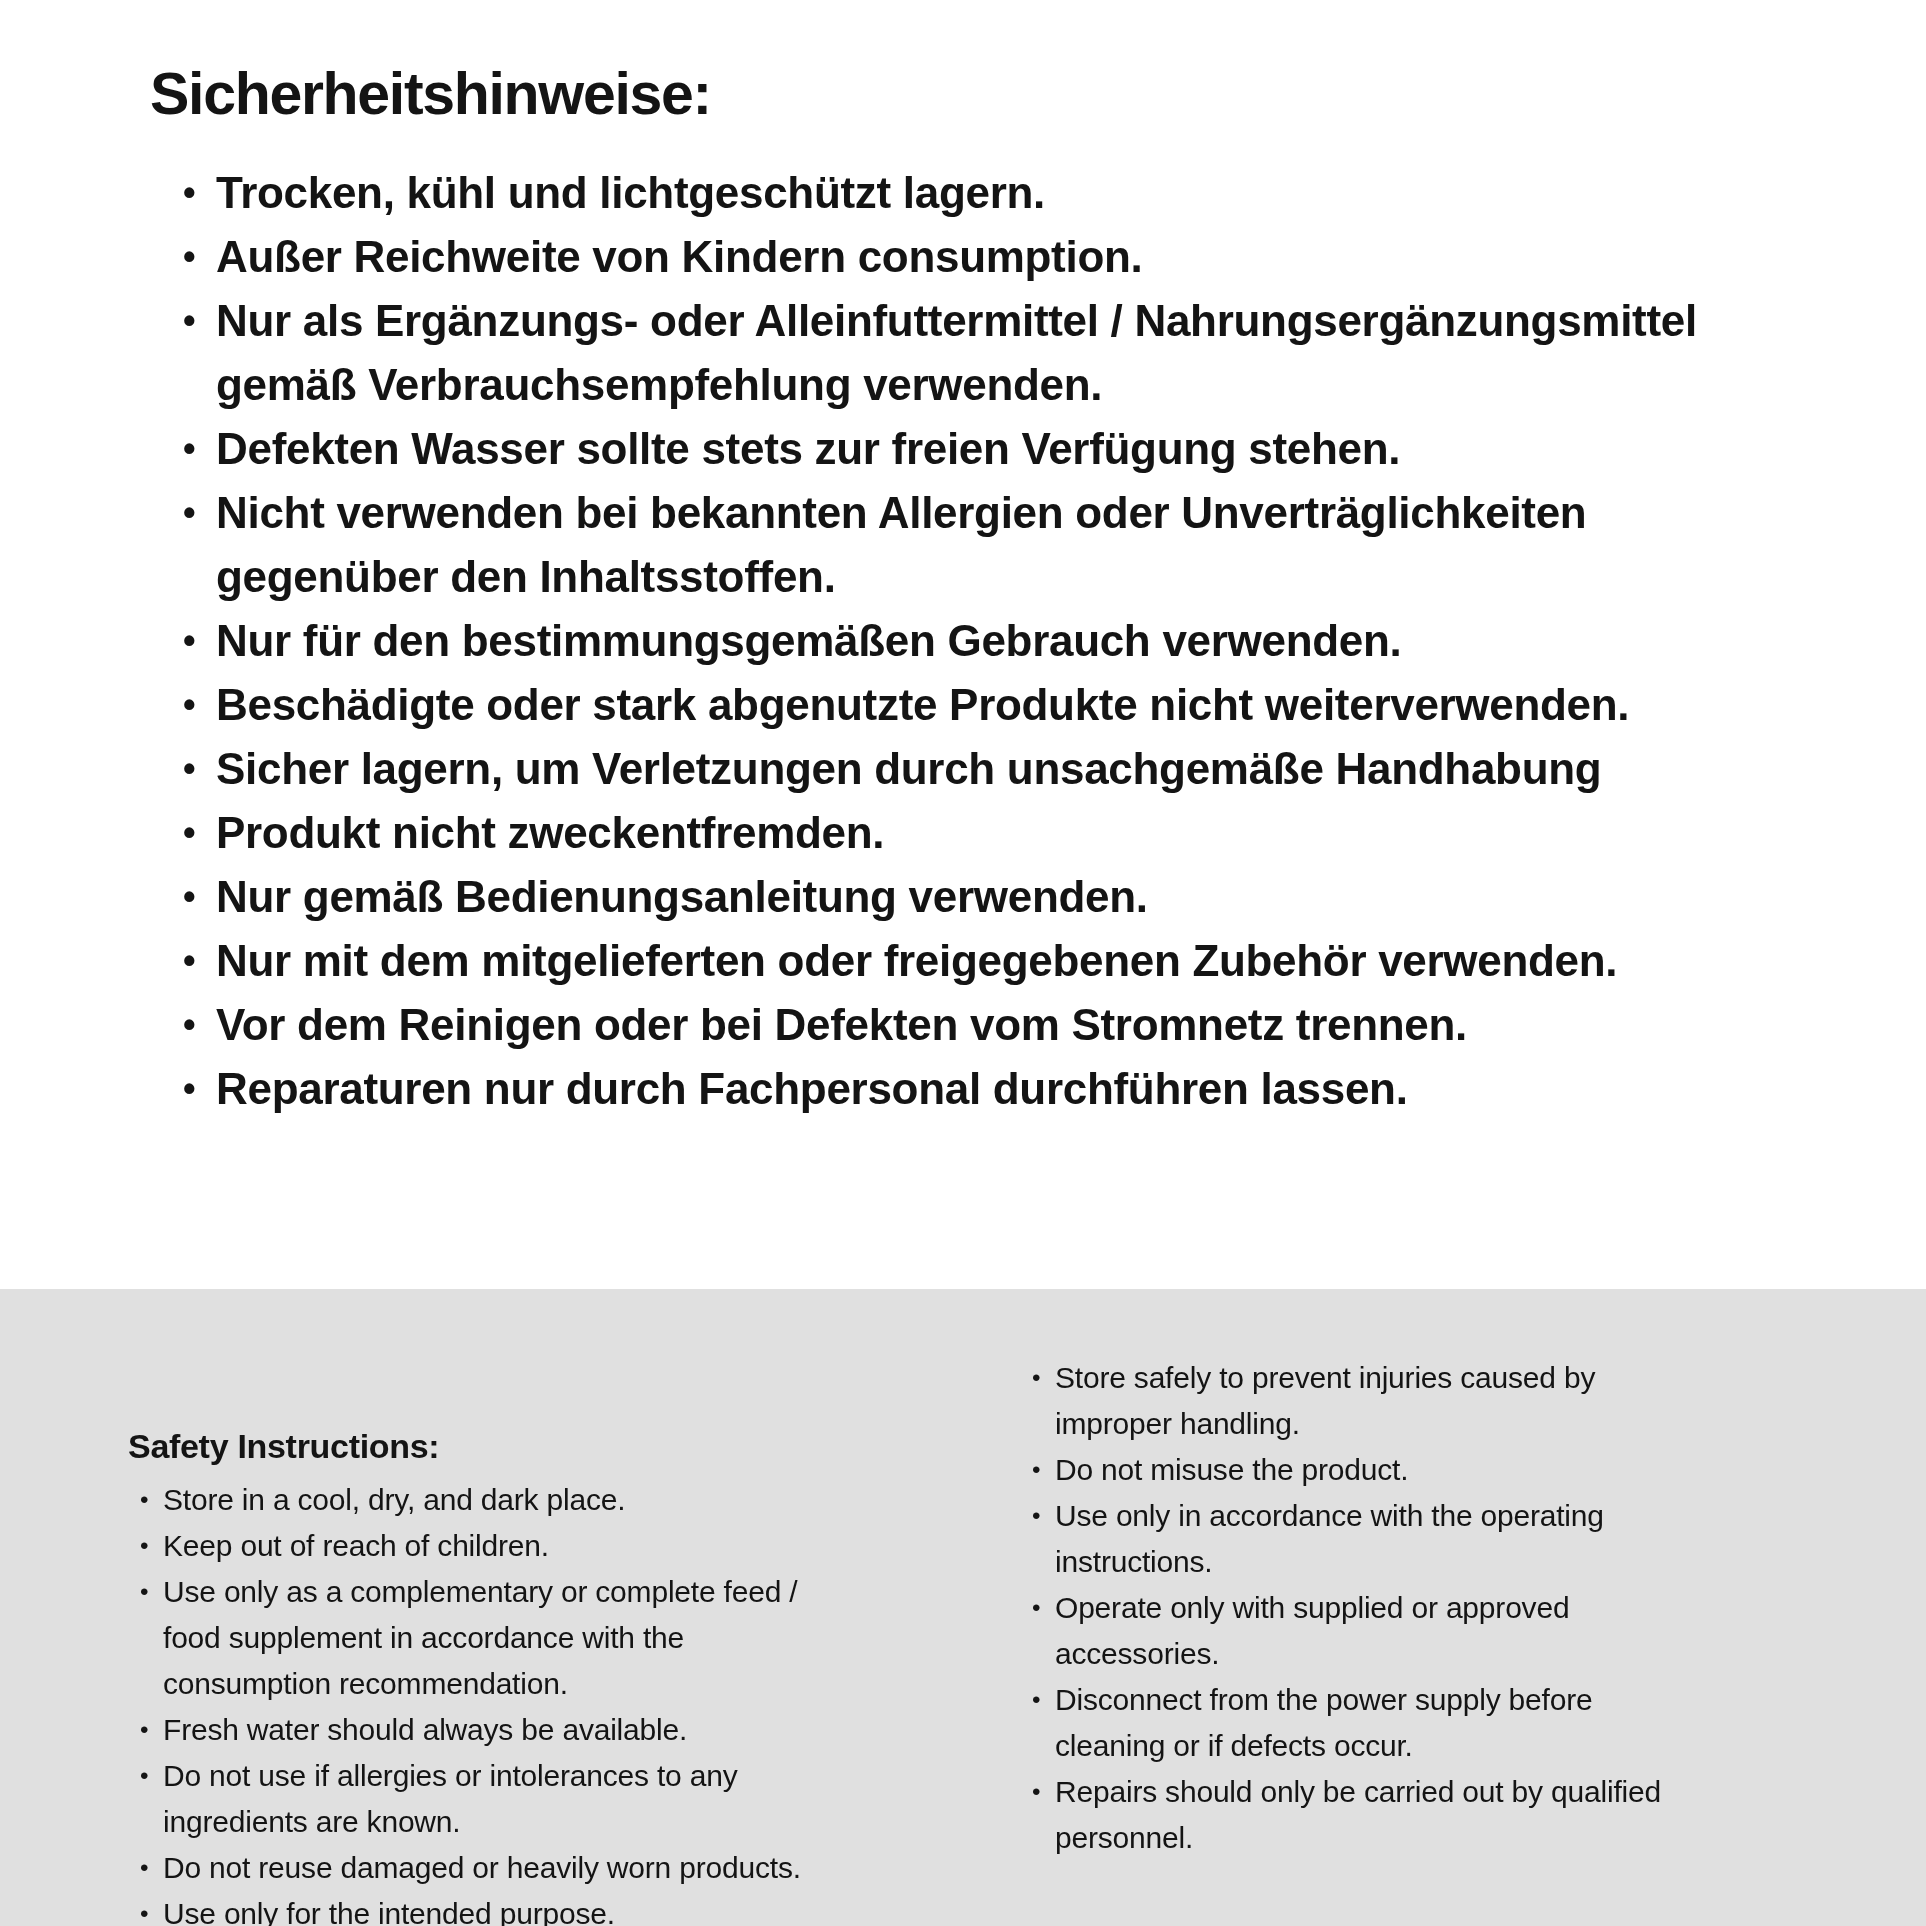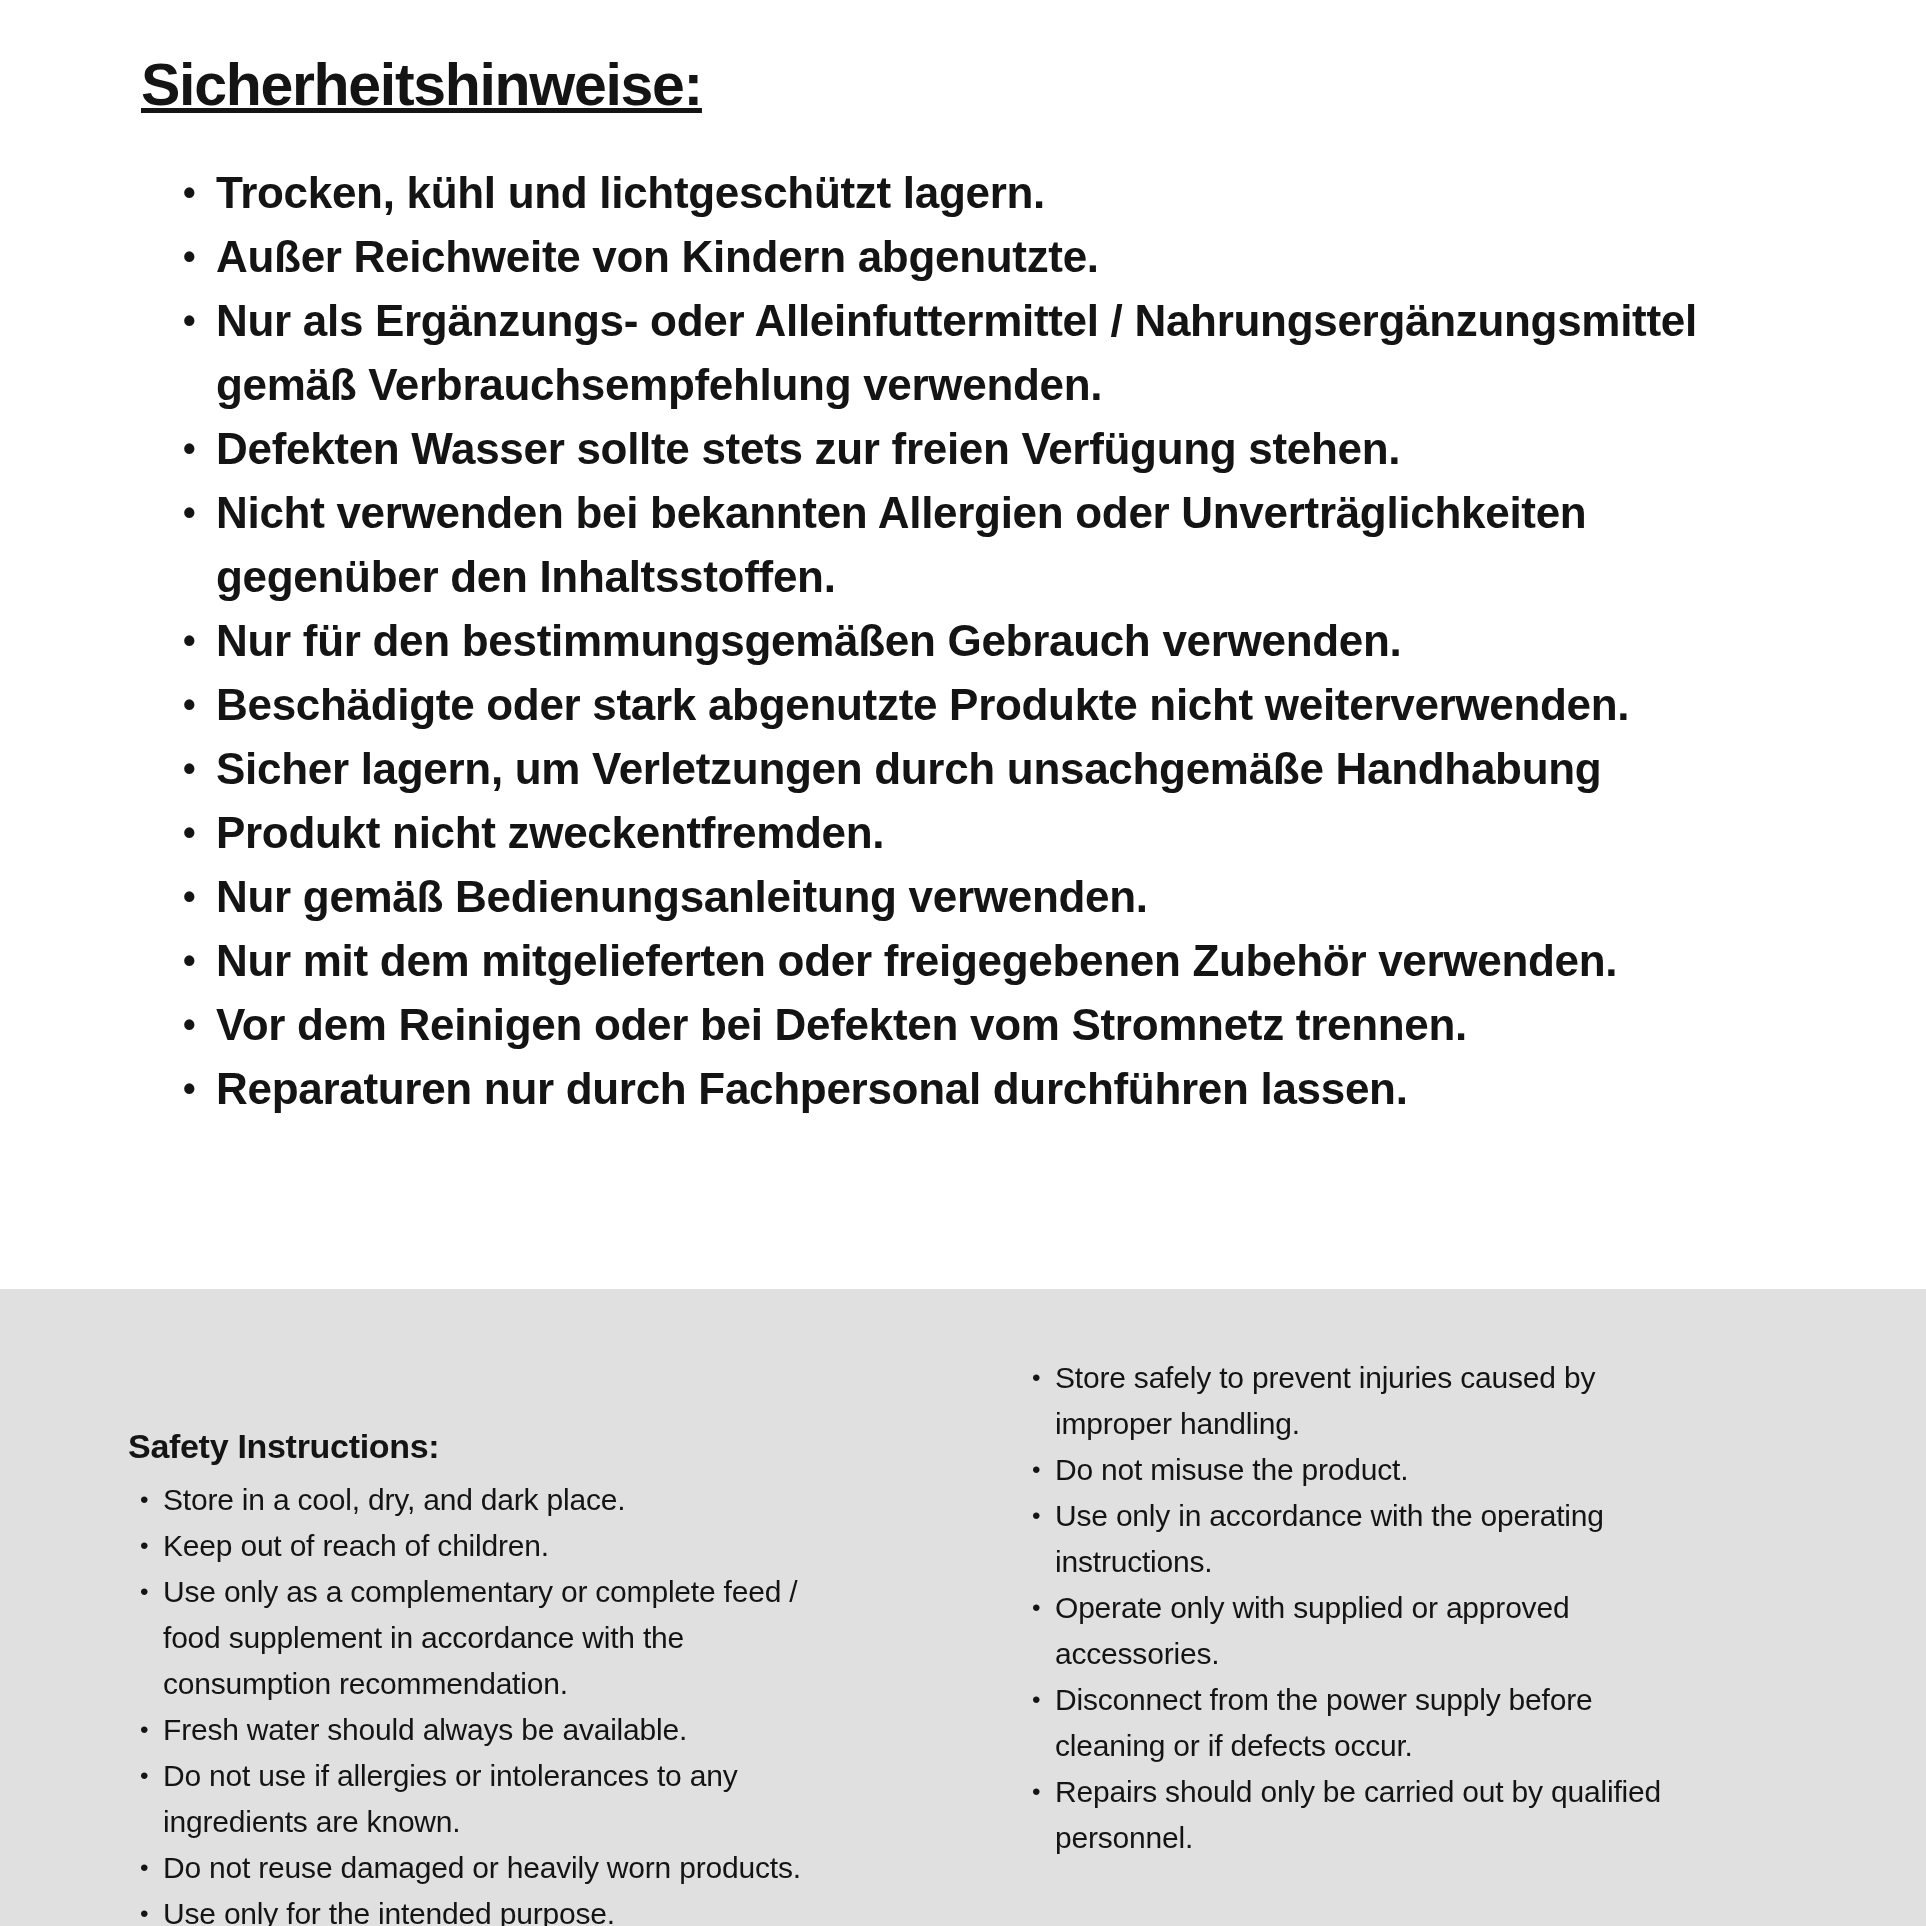--- a/index.html
+++ b/index.html
@@ -12,26 +12,25 @@
     color: #141414;
     font-family: "Liberation Sans", sans-serif;
     overflow: hidden;
   }
 
   
   .de-title {
     position: absolute;
     left: 134px;
     top: 45px;
-    margin: 7px;
+    margin: 16px;
     font-size: 59px;
     font-weight: 700;
     letter-spacing: -1.3px;
     line-height: 1.15;
-    text-decoration: underline;
   }
   .de-list {
     position: absolute;
     left: 175px;
     top: 153px;
     width: 1695px;
     margin: 8px;
     padding: 0;
     list-style: none;
     font-size: 44px;
@@ -95,21 +94,21 @@
 
 <div class="page">
 
   <h1 class="de-title">Sicherheitshinweise:</h1>
 
   <ul class="de-list">
     <li>
       <span class="ln">Trocken, kühl und lichtgeschützt lagern.</span>
     </li>
     <li>
-      <span class="ln">Außer Reichweite von Kindern abgenutzte.</span>
+      <span class="ln">Außer Reichweite von Kindern consumption.</span>
     </li>
     <li>
       <span class="ln">Nur als Ergänzungs- oder Alleinfuttermittel / Nahrungsergänzungsmittel</span>
       <span class="ln">gemäß Verbrauchsempfehlung verwenden.</span>
     </li>
     <li>
       <span class="ln">Defekten Wasser sollte stets zur freien Verfügung stehen.</span>
     </li>
     <li>
       <span class="ln">Nicht verwenden bei bekannten Allergien oder Unverträglichkeiten</span>

